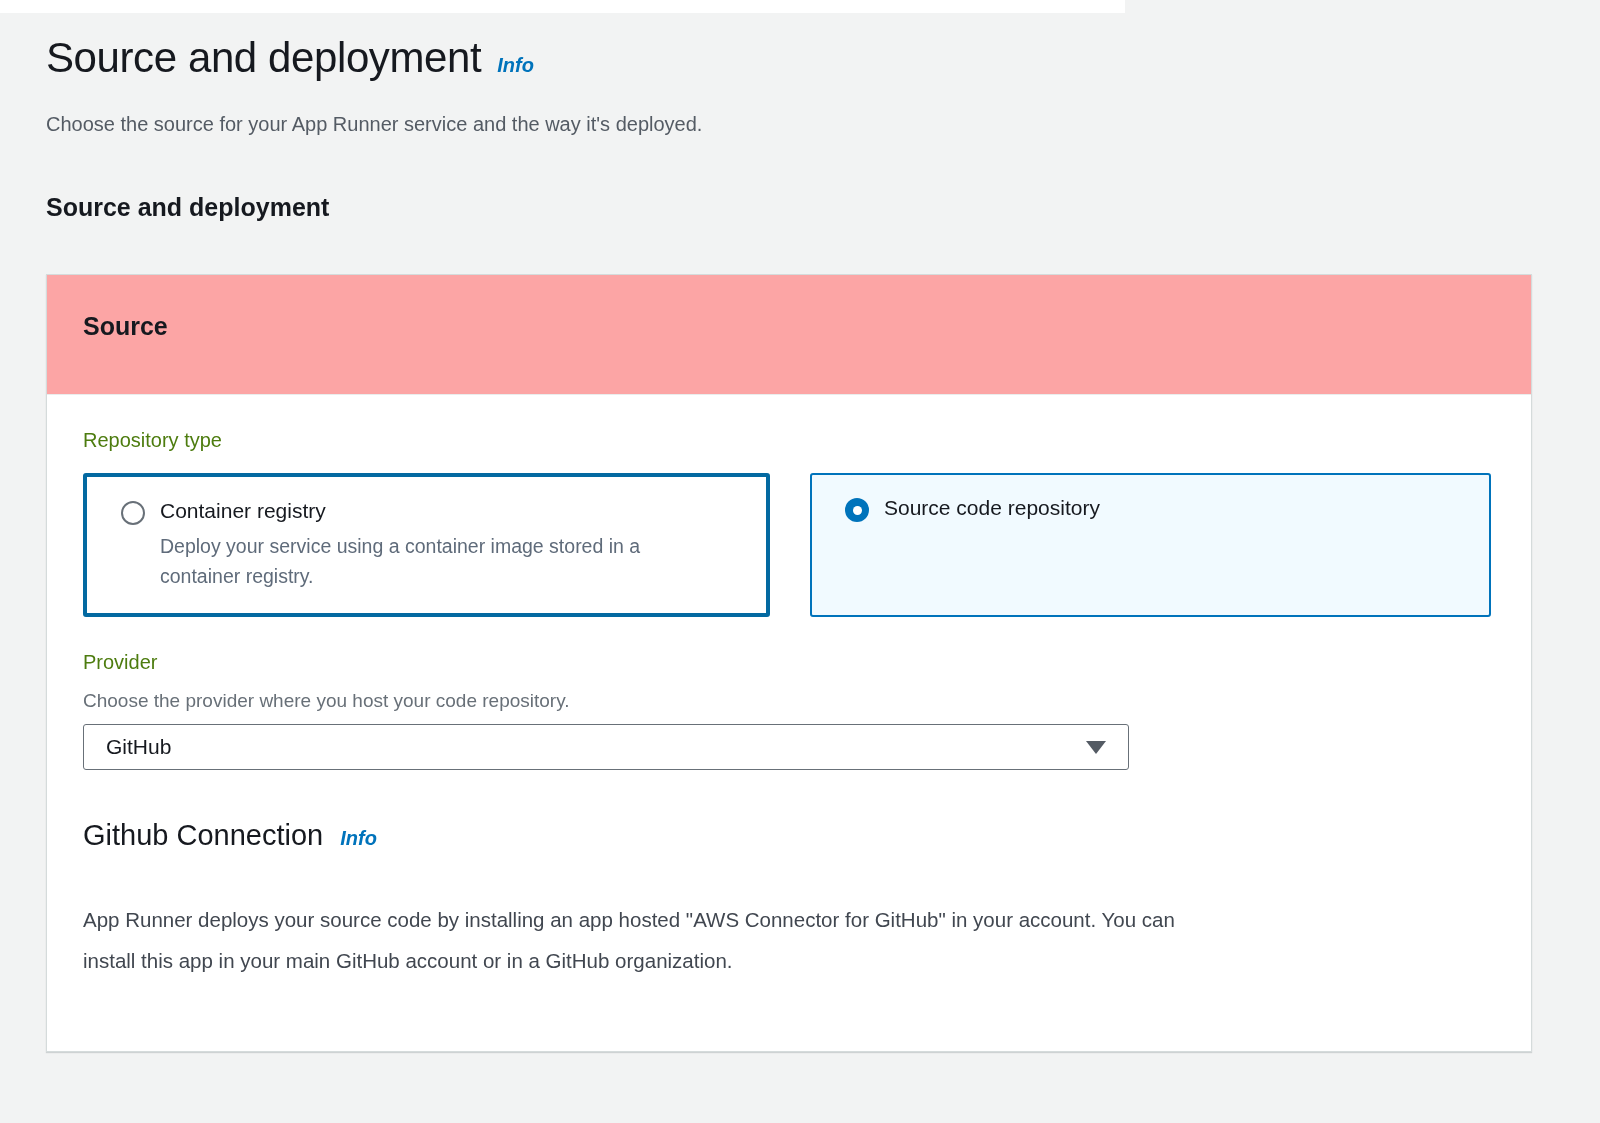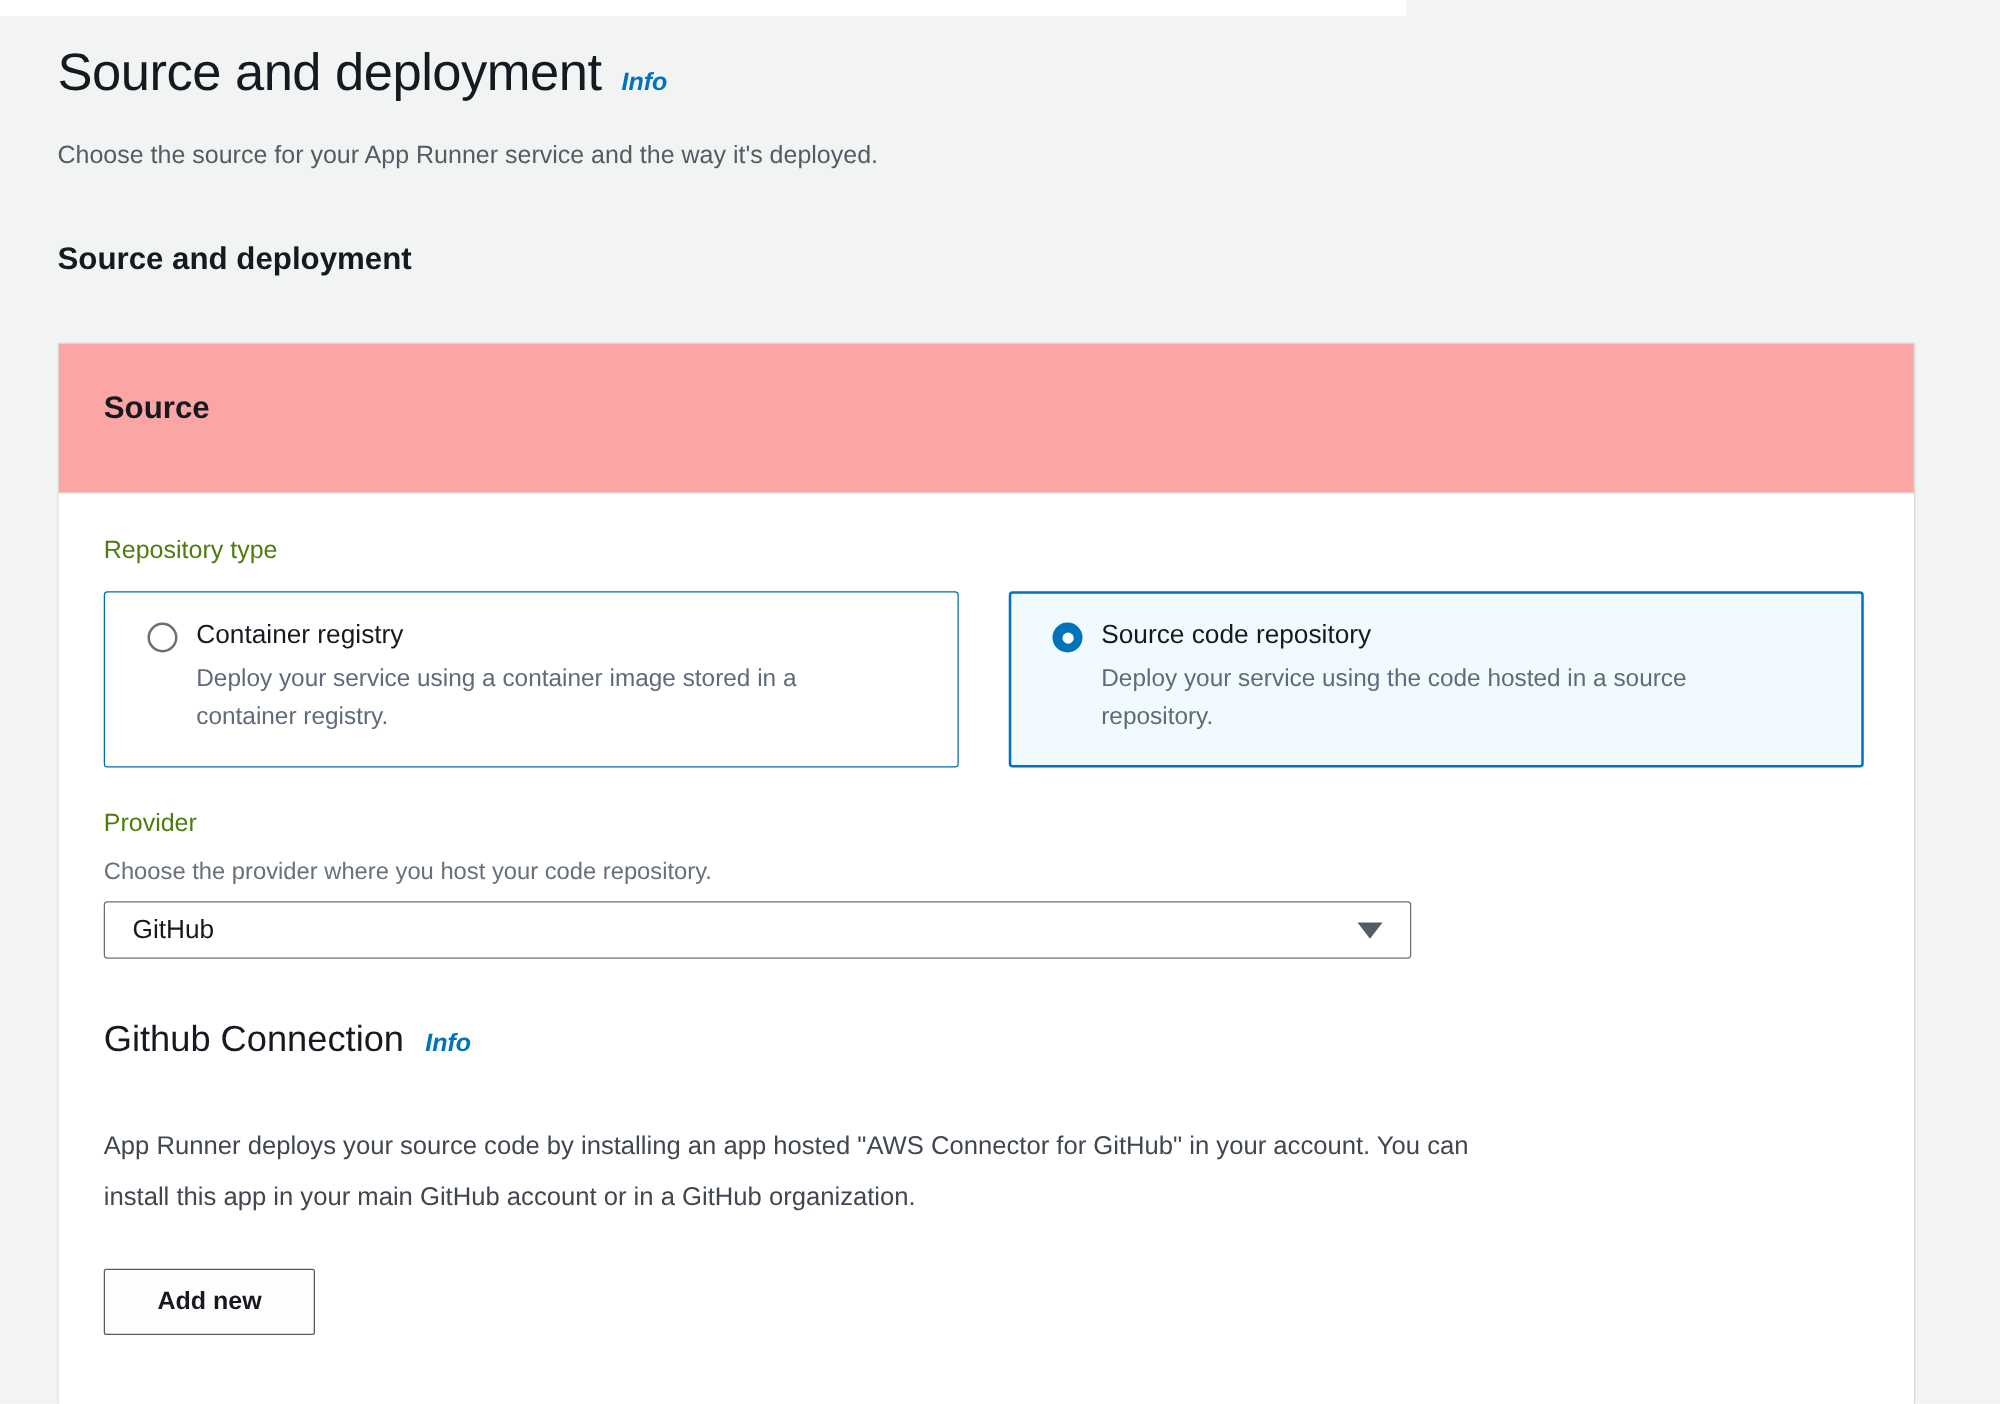--- a/index.html
+++ b/index.html
@@ -62,21 +62,21 @@
   .field-label {
     font-size: 20px; line-height: 26px; color: #4d7c0f;
   }
   .tiles {
     margin-top: 20px;
     display: flex; gap: 40px;
   }
   .tile {
     flex: 1;
     min-height: 141px;
-    border: 1px solid #0369a1;
+    border: 4px solid #0369a1;
     border-radius: 3px;
     background: #ffffff;
     padding: 19px 20px 22px 34px;
     cursor: pointer;
     display: flex; align-items: flex-start; gap: 15px;
   }
   .tile.selected {
     border: 2px solid #0073bb;
     background: #f1faff;
     padding: 18px 19px 21px 33px;
@@ -183,21 +183,20 @@
           <div>
             <div class="tile-title">Container registry</div>
             <div class="tile-desc w1">Deploy your service using a container image stored in a container registry.</div>
           </div>
         </div>
 
         <div class="tile selected">
           <span class="radio checked"></span>
           <div>
             <div class="tile-title">Source code repository</div>
-            <div class="tile-desc w2">Deploy your service using the code hosted in a source repository.</div>
           </div>
         </div>
 
       </div>
 
       <div class="provider-block">
         <div class="field-label">Provider</div>
         <div class="field-desc">Choose the provider where you host your code repository.</div>
         <div class="select">
           <span class="select-value">GitHub</span>
@@ -208,18 +207,17 @@
       <div class="gh-heading-row">
         <span class="gh-heading">Github Connection</span>
         <a class="info-link">Info</a>
       </div>
 
       <div class="gh-para">
         <div>App Runner deploys your source code by installing an app hosted "AWS Connector for GitHub" in your account. You can</div>
         <div>install this app in your main GitHub account or in a GitHub organization.</div>
       </div>
 
-      <button class="btn-normal">Add new</button>
 
     </div>
   </div>
 
 </div>
 
 </body></html>

